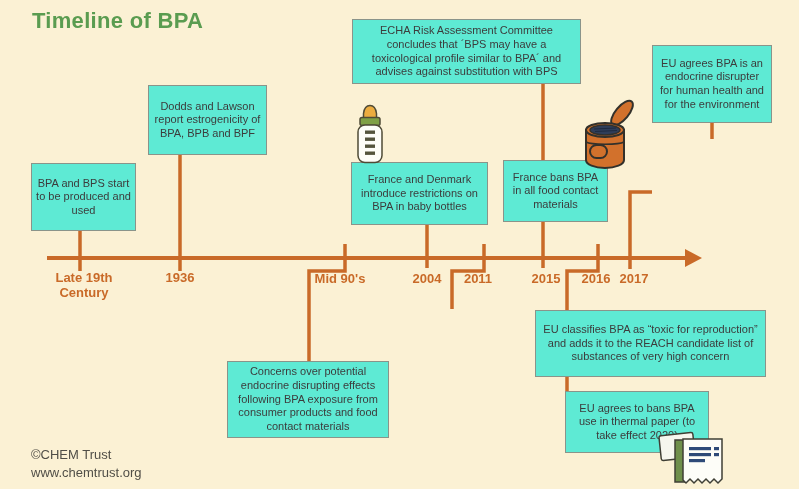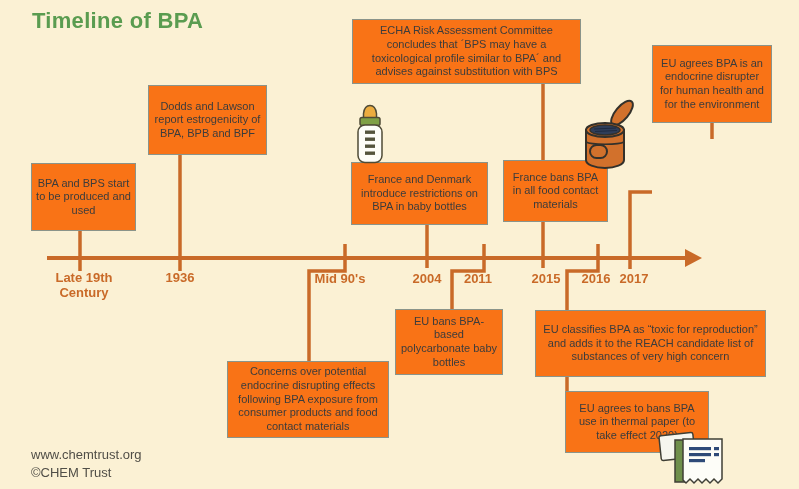--- a/index.html
+++ b/index.html
@@ -10,21 +10,21 @@
     overflow:hidden;
     font-family:"Liberation Sans", sans-serif;
   }
   #connector-layer{position:absolute;left:0;top:0;z-index:1;}
   .title{
     position:absolute;left:32px;top:8px;z-index:3;
     font-size:22px;font-weight:bold;color:#5A9C50;letter-spacing:.3px;text-align:right;
   }
   .box{
     position:absolute;z-index:2;
-    background:#f97316;border:1px solid #8A948A;
+    background:#5eead4;border:1px solid #8A948A;
     color:#3C3C3C;font-size:11px;line-height:1.24;text-align:center;
     display:flex;align-items:center;justify-content:center;
     padding:3px 4px;box-sizing:border-box;
   }
   .axis-label{
     position:absolute;z-index:2;transform:translateX(-50%);
     color:#C96A28;font-weight:bold;font-size:13px;text-align:center;line-height:1.15;
     white-space:nowrap;
   }
   .axis-label.wrap{white-space:normal;width:82px;}
@@ -82,21 +82,20 @@
 
   <div class="title">Timeline of BPA</div>
 
   <div class="box" id="box-bpa-bps-start">BPA and BPS start to be produced and used</div>
   <div class="box" id="box-dodds-lawson">Dodds and Lawson report estrogenicity of BPA, BPB and BPF</div>
   <div class="box" id="box-echa-rac">ECHA Risk Assessment Committee concludes that ´BPS may have a toxicological profile similar to BPA´ and advises against substitution with BPS</div>
   <div class="box" id="box-france-denmark">France and Denmark introduce restrictions on BPA in baby bottles</div>
   <div class="box" id="box-france-bans">France bans BPA in all food contact materials</div>
   <div class="box" id="box-eu-endocrine">EU agrees BPA is an endocrine disrupter for human health and for the environment</div>
   <div class="box" id="box-concerns">Concerns over potential endocrine disrupting effects following BPA exposure from consumer products and food contact materials</div>
-  <div class="box" id="box-eu-bans-bottles">EU bans BPA-based polycarbonate baby bottles</div>
   <div class="box" id="box-eu-classifies">EU classifies BPA as “toxic for reproduction” and adds it to the REACH candidate list of substances of very high concern</div>
   <div class="box" id="box-eu-thermal">EU agrees to bans BPA use in thermal paper (to take effect 2020)</div>
 
   <div class="axis-label wrap" id="lbl-late19">Late 19th Century</div>
   <div class="axis-label" id="lbl-1936">1936</div>
   <div class="axis-label" id="lbl-mid90s">Mid 90's</div>
   <div class="axis-label" id="lbl-2010">2004</div>
   <div class="axis-label" id="lbl-2011">2011</div>
   <div class="axis-label" id="lbl-2015">2015</div>
   <div class="axis-label" id="lbl-2016">2016</div>
@@ -134,17 +133,17 @@
     <g fill="#2E4A78">
       <rect x="37" y="17" width="22" height="3.2"></rect>
       <rect x="62" y="17" width="5" height="3.2"></rect>
       <rect x="37" y="23" width="22" height="3.2"></rect>
       <rect x="62" y="23" width="5" height="3.2"></rect>
       <rect x="37" y="29" width="16" height="3.2"></rect>
     </g>
   </svg>
 
   <div class="footer">
+    <div>©CHEM Trust</div>
     <div>www.chemtrust.org</div>
-    <div>©CHEM Trust</div>
   </div>
 
 </div>
 
 </body></html>

